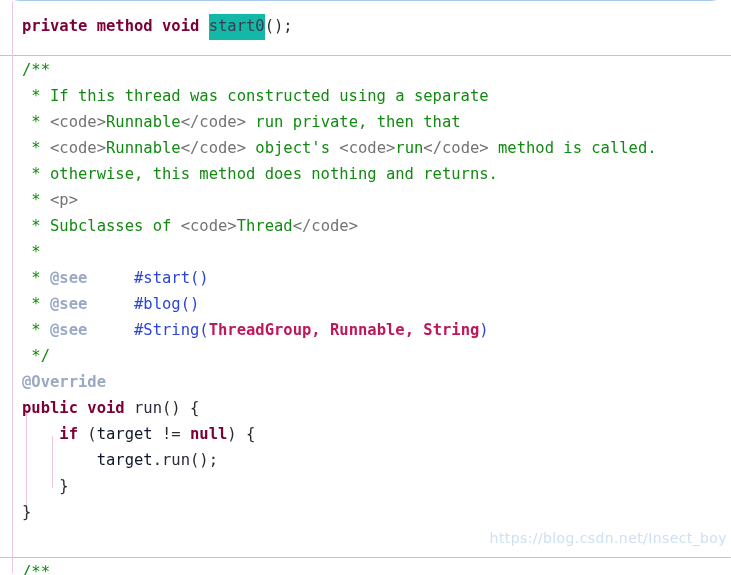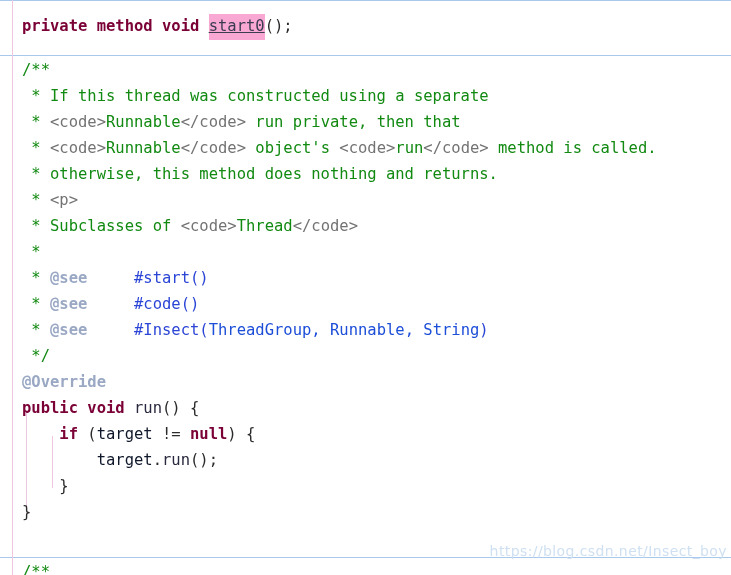--- a/index.html
+++ b/index.html
@@ -11,20 +11,21 @@
     position: relative;
     width: 731px;
     height: 575px;
     background: #ffffff;
     overflow: hidden;
     font-family: "DejaVu Sans Mono", "Liberation Mono", monospace;
     font-size: 15.5px;
     line-height: 25.8px;
     letter-spacing: 0px;
     color: #2b2b2b;
+    border-radius: 20px;
     -webkit-font-smoothing: antialiased;
   }
 
   
   .sep {
     position: absolute;
     left: 0;
     width: 731px;
     height: 1px;
     background: #a8c8ec;
@@ -56,32 +57,31 @@
   .kw       { color: #7a0036; font-weight: bold; }  
   .plain    { color: #2b2b2b; }
   .punct    { color: #2b2b2b; }
   .var      { color: #0f172a; }
   .method   { color: #29293f; }
   .cmt      { color: #128a12; }
   .tag      { color: #737373; font-weight: normal; }  
   .doctag   { color: #9aa8c4; font-weight: bold; }  
   .annot    { color: #9aa8c4; font-weight: bold; }  
   .link     { color: #2b45d6; }                     
-  .linkb    { color: #1d4ed8; font-weight: normal; }  
+  .linkb    { color: #be185d; font-weight: bold; }  
   .sel {
-    background: #f9a8d4;
+    background: #14b8a6;
     color: #3b3b52;
-    text-decoration: underline;
   }
 
   
   #watermark {
     position: absolute;
     right: 4px;
-    bottom: 10px;
+    bottom: 23px;
     font-family: "DejaVu Sans", "Liberation Sans", sans-serif;
     font-size: 14px;
     color: #cfe0f2;
     letter-spacing: 0.4px;
     white-space: nowrap;
     pointer-events: none;
     user-select: none;
   }
 </style>
 </head>
@@ -131,25 +131,25 @@
 
   <div class="line" style="top:240px;">
     <span class="cmt"> *</span>
   </div>
 
   <div class="line" style="top:266px;">
     <span class="cmt"> * </span><span class="doctag">@see</span><span class="cmt">     </span><span class="link">#start()</span>
   </div>
 
   <div class="line" style="top:292px;">
-    <span class="cmt"> * </span><span class="doctag">@see</span><span class="cmt">     </span><span class="link">#code()</span>
+    <span class="cmt"> * </span><span class="doctag">@see</span><span class="cmt">     </span><span class="link">#blog()</span>
   </div>
 
   <div class="line" style="top:318px;">
-    <span class="cmt"> * </span><span class="doctag">@see</span><span class="cmt">     </span><span class="link">#Insect(</span><span class="linkb">ThreadGroup</span><span class="linkb">, </span><span class="linkb">Runnable</span><span class="linkb">, </span><span class="linkb">String</span><span class="link">)</span>
+    <span class="cmt"> * </span><span class="doctag">@see</span><span class="cmt">     </span><span class="link">#String(</span><span class="linkb">ThreadGroup</span><span class="linkb">, </span><span class="linkb">Runnable</span><span class="linkb">, </span><span class="linkb">String</span><span class="link">)</span>
   </div>
 
   <div class="line" style="top:344px;">
     <span class="cmt"> */</span>
   </div>
 
   <div class="line" style="top:370px;">
     <span class="annot">@Override</span>
   </div>
 

